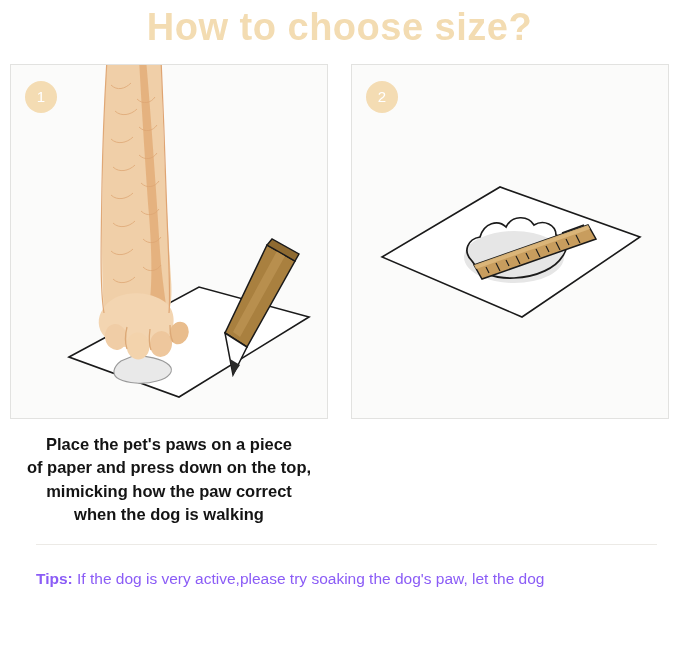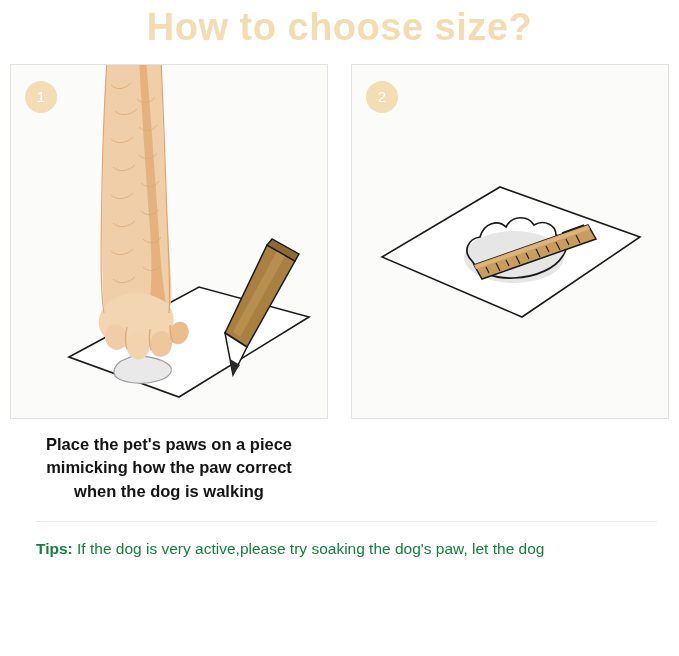--- a/index.html
+++ b/index.html
@@ -78,24 +78,24 @@
     font-weight: bold;
     line-height: 1.42;
     color: #141414;
   }
   .caption.second { padding-top: 42px; }
 
   
   .tips {
     margin: 18px 22px 0 36px;
     border-top: 1px solid #eceae6;
-    padding-top: 15px;
+    padding-top: 22px;
     font-size: 15.5px;
     line-height: 1.5;
-    color: #15803d;
+    color: #8b5cf6;
   }
   .tips .label { font-weight: bold; }
   .tips .body { font-weight: 400; }
 </style>
 </head>
 <body>
 
 <div class="page">
 
   <h1 class="title">How to choose size?</h1>
@@ -211,20 +211,21 @@
 
         <path d="M210,168 L232,160" stroke="#1a1a1a" stroke-width="1.4" fill="none"></path>
       </svg>
     </div>
 
   </div>
 
   <div class="captions">
     <div class="caption first">
       <div>Place the pet's paws on a piece</div>
+      <div>of paper and press down on the top,</div>
       <div>mimicking how the paw correct</div>
       <div>when the dog is walking</div>
     </div>
   </div>
 
   <div class="tips">
     <div>
       <span class="label">Tips:</span><span class="body"> If the dog is very active,please try soaking the dog's paw,  let the dog</span>
     </div>
   </div>

